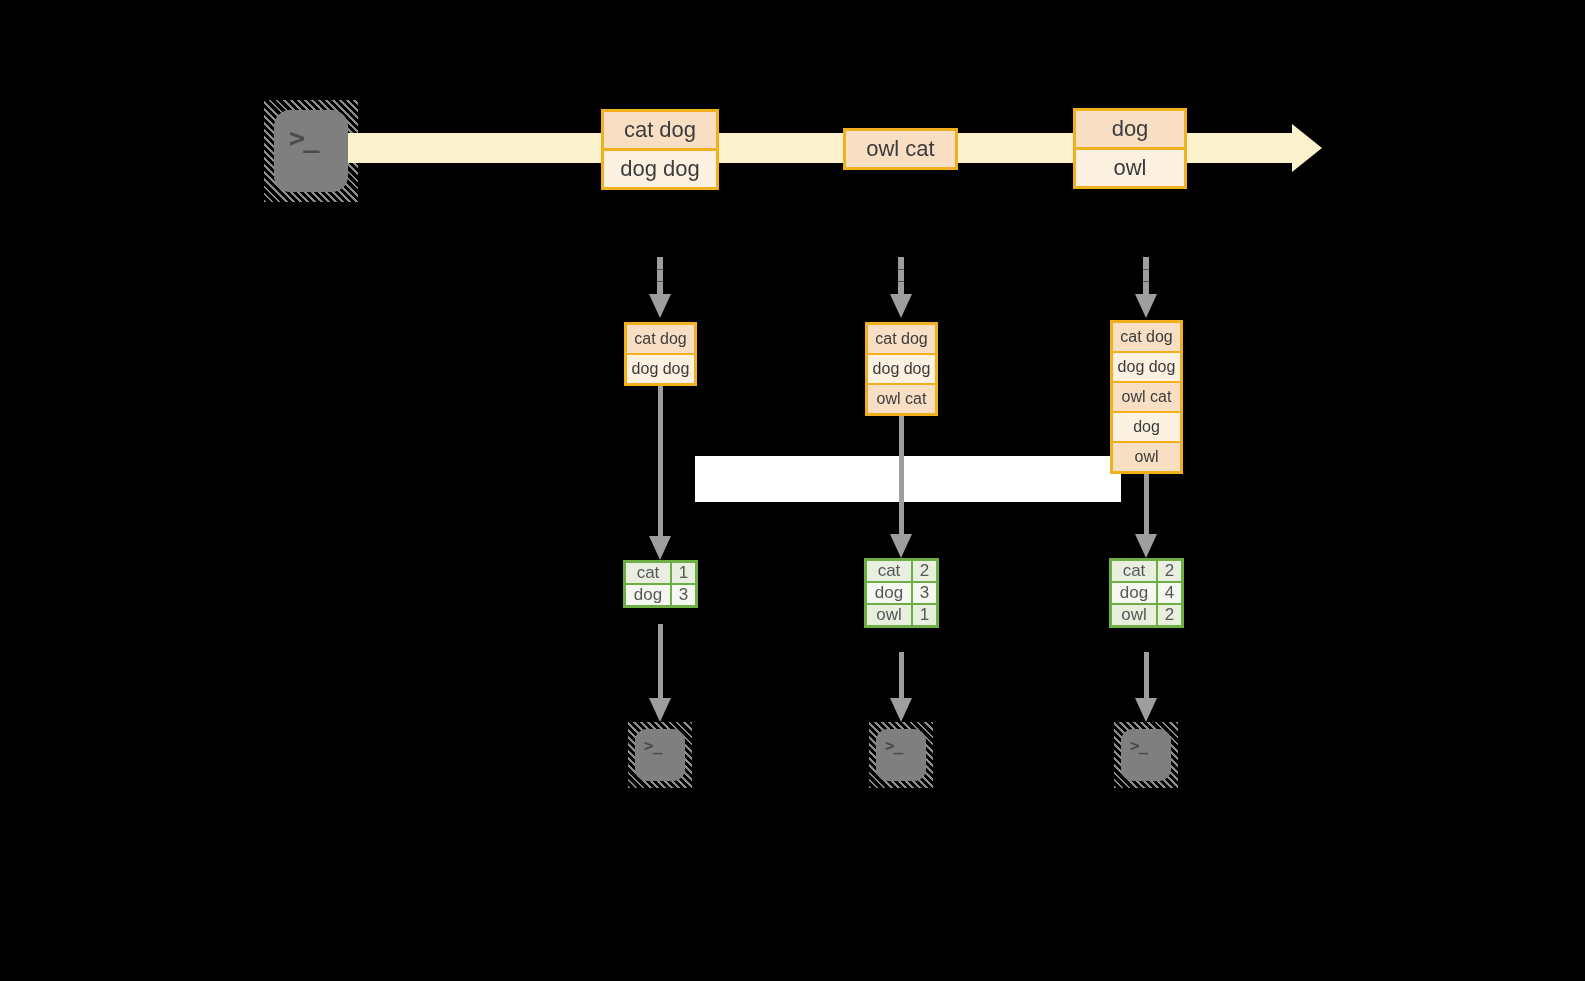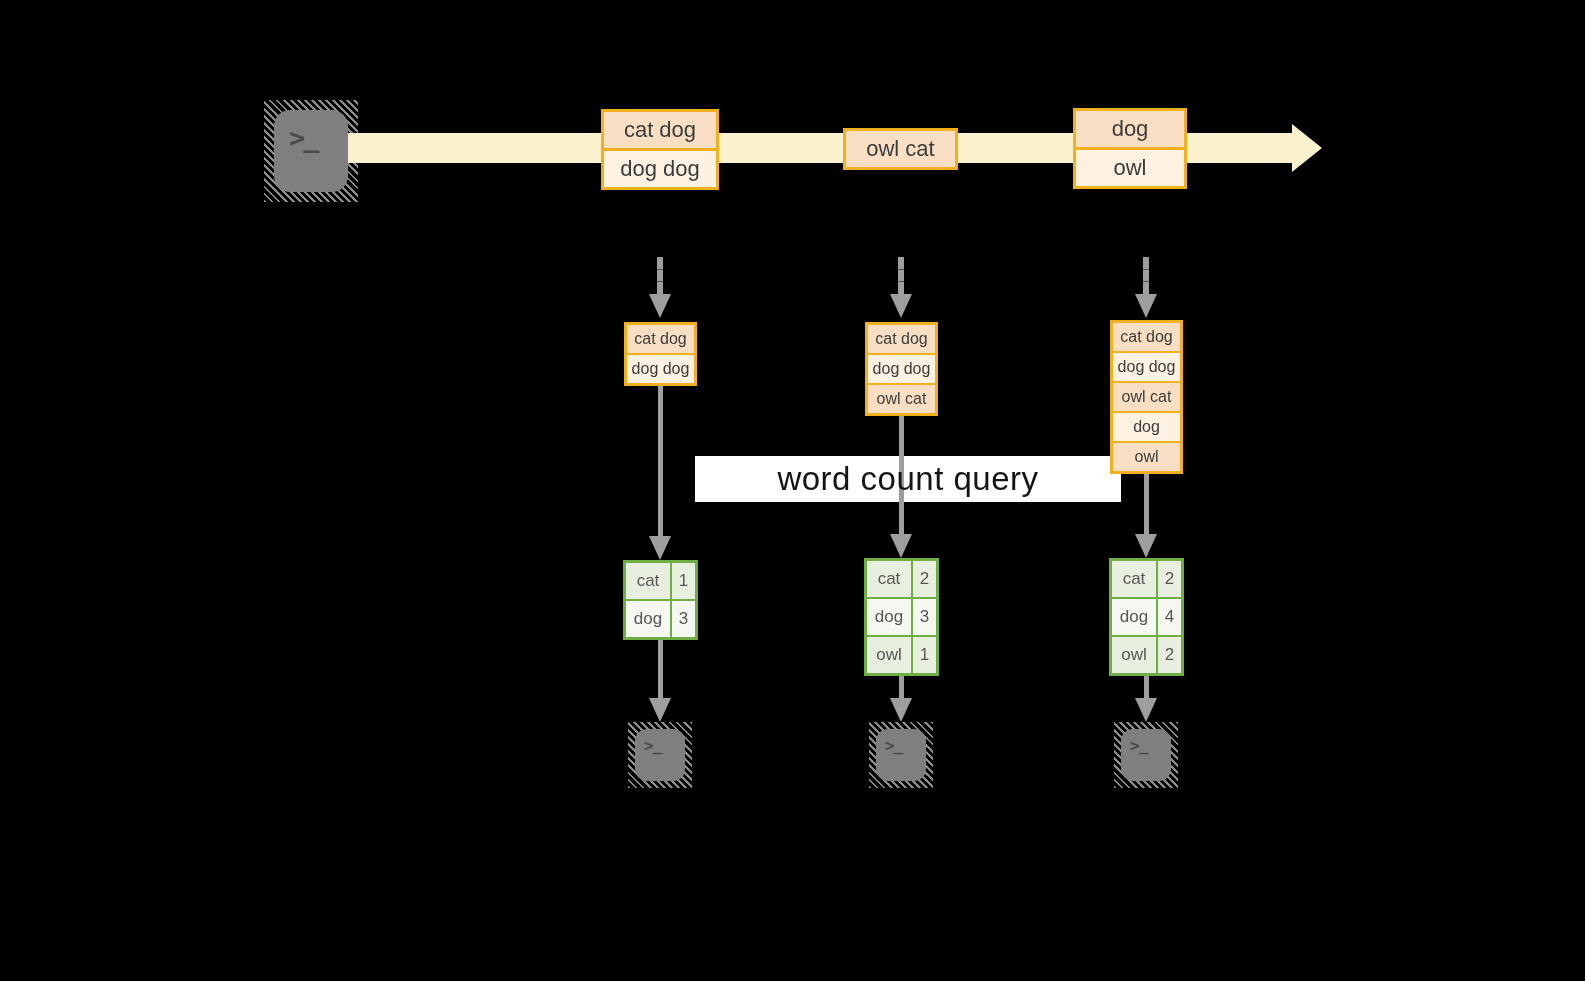--- a/index.html
+++ b/index.html
@@ -56,21 +56,21 @@
   .head{position:absolute;width:0;height:0;z-index:2;
     border-left:11px solid transparent;border-right:11px solid transparent;
     border-top:24px solid var(--gray);}
   
   .banner-bg{position:absolute;background:#ffffff;z-index:1;}
   .banner-text{position:absolute;z-index:3;display:flex;align-items:center;justify-content:center;
     font-size:33px;color:#151515;font-weight:400;letter-spacing:.5px;}
   
   .count-table{position:absolute;display:grid;grid-template-columns:44px 23px;gap:2px;
     background:var(--green);border:3px solid var(--green);z-index:4;}
-  .ct-cell{height:36px;display:flex;align-items:center;justify-content:center;
+  .ct-cell{height:20px;display:flex;align-items:center;justify-content:center;
     font-size:17px;color:#575757;}
   .ct-dark{background:var(--gdark);}
   .ct-light{background:var(--glight);}
 </style>
 </head>
 <body>
 
 <div class="canvas">
 
   <div class="terminal src" style="left:264px;top:100px;width:94px;height:102px;">
@@ -95,21 +95,20 @@
   </div>
 
   <div class="vdash" style="left:657px;top:257px;height:37px;"></div>
   <div class="head" style="left:649px;top:294px;"></div>
   <div class="vdash" style="left:898px;top:257px;height:37px;"></div>
   <div class="head" style="left:890px;top:294px;"></div>
   <div class="vdash" style="left:1143px;top:257px;height:37px;"></div>
   <div class="head" style="left:1135px;top:294px;"></div>
 
   <div class="banner-bg" style="left:695px;top:456px;width:426px;height:46px;"></div>
-  <div class="banner-text" style="left:695px;top:456px;width:426px;height:46px;">word count query</div>
 
   <div class="event-stack small" style="left:624px;top:322px;width:73px;">
     <div class="cell dark">cat dog</div>
     <div class="cell light">dog dog</div>
   </div>
   <div class="event-stack small" style="left:865px;top:322px;width:73px;">
     <div class="cell dark">cat dog</div>
     <div class="cell light">dog dog</div>
     <div class="cell dark">owl cat</div>
   </div>

